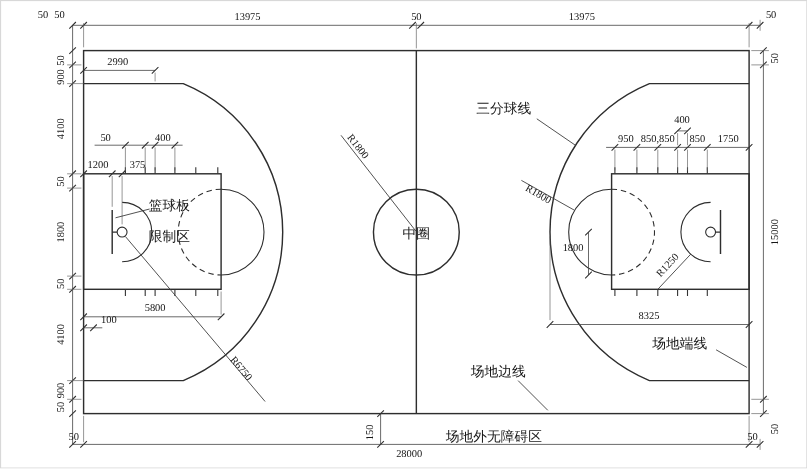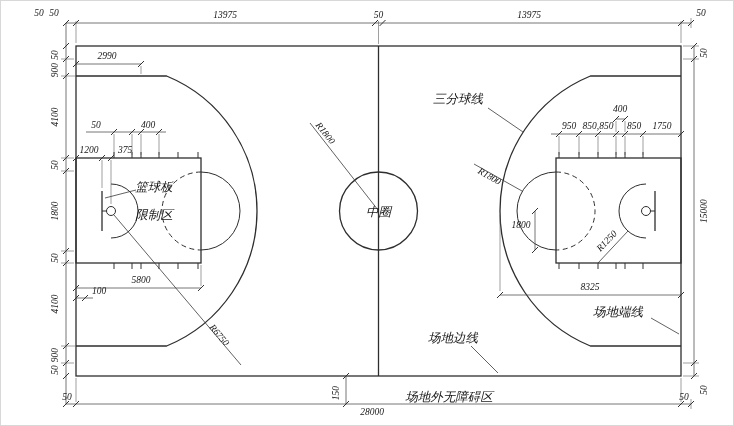--- a/index.html
+++ b/index.html
@@ -1,20 +1,19 @@
 <!DOCTYPE html>
 <html><head>
 <meta charset="utf-8">
 <style>
   html,body{margin:0;padding:0;background:#ffffff;}
   .canvas{
     width:734px;height:426px;background:#ffffff;position:relative;
     border:1px solid #d8d8d8;box-sizing:border-box;
     font-family:"Liberation Serif", serif;
-    font-style:italic;
   }
   svg{display:block;}
   .court{stroke:#2e2e2e;stroke-width:1.3;fill:none;}
   .thin{stroke:#2e2e2e;stroke-width:1;fill:none;}
   .dashed{stroke-dasharray:5 3.5;}
   .dim{stroke:#4a4a4a;stroke-width:0.75;fill:none;}
   .tick{stroke:#333333;stroke-width:1;fill:none;}
   .ext{stroke:#5f5f5f;stroke-width:0.6;fill:none;}
   .leader{stroke:#3a3a3a;stroke-width:0.8;fill:none;}
   text{fill:#161616;}

